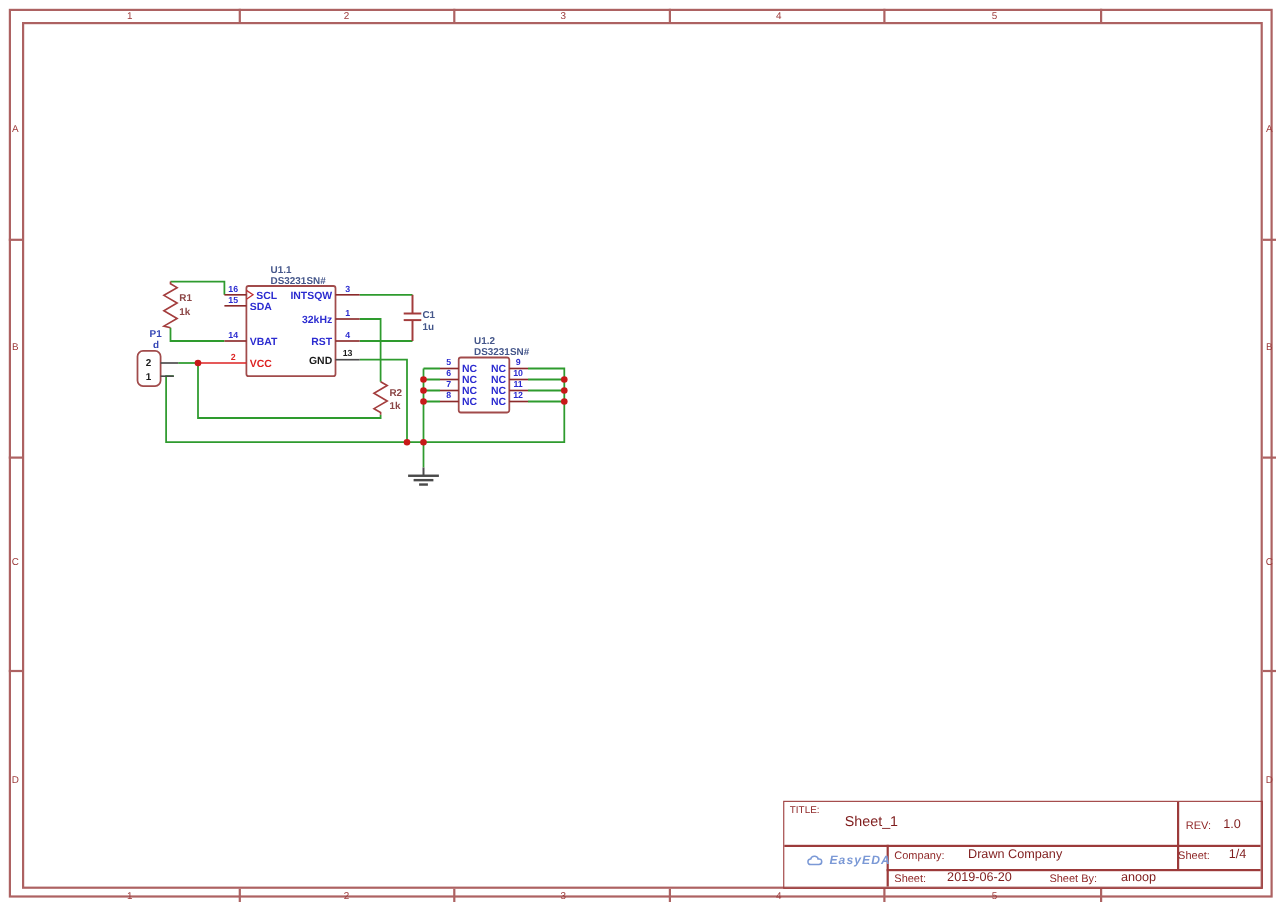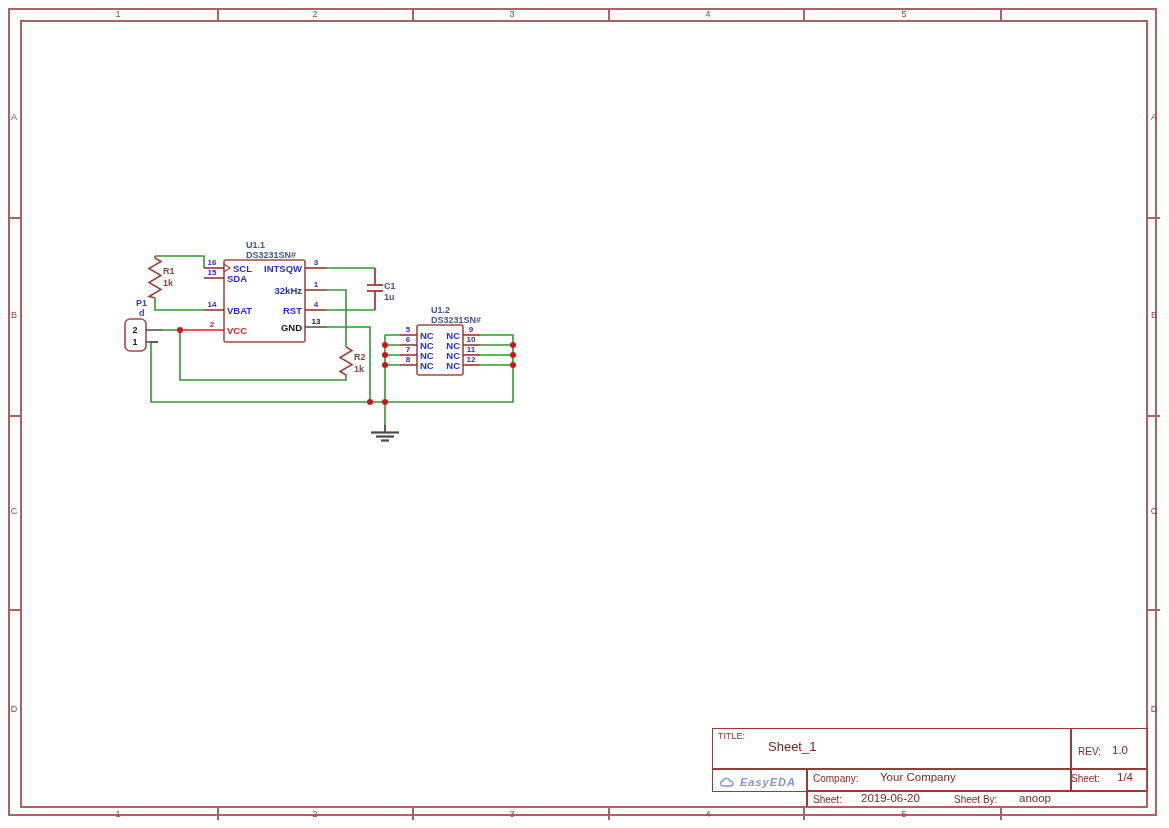--- a/index.html
+++ b/index.html
@@ -25,28 +25,28 @@
   .pin-name{font-size:9.5px;fill:#2b2bd0;}
   .pin-num-red{font-size:8px;fill:#dd2222;}
   .pin-name-red{font-size:9.5px;fill:#dd2222;}
   .pin-num-blk{font-size:8px;fill:#1a1a1a;}
   .pin-name-blk{font-size:9.5px;fill:#1a1a1a;}
   .ref-navy{font-size:9px;fill:#44568a;}
   .ref-blue{font-size:9px;fill:#3445b5;}
   .ref-maroon{font-size:9px;fill:#8b4545;}
   .conn-num{font-size:9px;fill:#1a1a1a;}
   
-  #titleblock{position:absolute;left:712px;top:728px;width:436px;height:64px;
+  #titleblock{position:absolute;left:712px;top:728px;width:436px;height:80px;
     border:1.6px solid #9c3a3a;box-sizing:border-box;color:#8f2727;}
   #titleblock .cell-line{position:absolute;background:#9c3a3a;}
   .tb-label{position:absolute;font-size:10px;color:#8f2727;white-space:nowrap;}
   .tb-value{position:absolute;font-size:11.5px;color:#7f1d1d;white-space:nowrap;}
   #tb-title-label{font-size:9px;}
   #tb-title{font-size:13px;}
-  .logo{position:absolute;left:6px;top:47px;display:flex;align-items:center;
+  .logo{position:absolute;left:20px;top:47px;display:flex;align-items:center;
     color:#7b99d6;font-size:11px;font-style:italic;font-weight:bold;letter-spacing:1px;}
   .logo svg{margin-right:3px;}
 </style>
 </head>
 <body>
 
 <div id="sheet">
 
   <div class="frame-outer"></div>
   <div class="frame-inner"></div>
@@ -238,21 +238,21 @@
     <div class="cell-line" style="left:0;top:39px;width:433px;height:1.5px"></div>
     <div class="cell-line" style="left:93px;top:61px;width:340px;height:1.5px"></div>
     <div class="cell-line" style="left:357px;top:0;width:1.5px;height:61px"></div>
     <div class="cell-line" style="left:93px;top:39px;width:1.5px;height:38px"></div>
 
     <span class="tb-label" id="tb-title-label" style="left:5px;top:2px">TITLE:</span>
     <span class="tb-value" id="tb-title" style="left:55px;top:10px">Sheet_1</span>
     <span class="tb-label" style="left:365px;top:17px">REV:</span>
     <span class="tb-value" style="left:399px;top:15px">1.0</span>
     <span class="tb-label" style="left:100px;top:44px">Company:</span>
-    <span class="tb-value" style="left:167px;top:42px">Your Company</span>
+    <span class="tb-value" style="left:167px;top:42px">Drawn Company</span>
     <span class="tb-label" style="left:358px;top:44px">Sheet:</span>
     <span class="tb-value" style="left:404px;top:42px">1/4</span>
     <span class="tb-label" style="left:100px;top:65px">Sheet:</span>
     <span class="tb-value" style="left:148px;top:63px">2019-06-20</span>
     <span class="tb-label" style="left:241px;top:65px">Sheet By:</span>
     <span class="tb-value" style="left:306px;top:63px">anoop</span>
 
     <span class="logo">
       <svg width="18" height="12" viewBox="0 0 18 12">
         <path d="M4 10 Q1.5 10 1.5 7.5 Q1.5 5.2 4 5 Q4.6 2 8 2.4 Q10.6 2.8 10.8 5 Q13.8 4.6 14 7 Q14.2 9.8 11.5 10 Z" fill="none" stroke="#7b99d6" stroke-width="1.4"></path>

